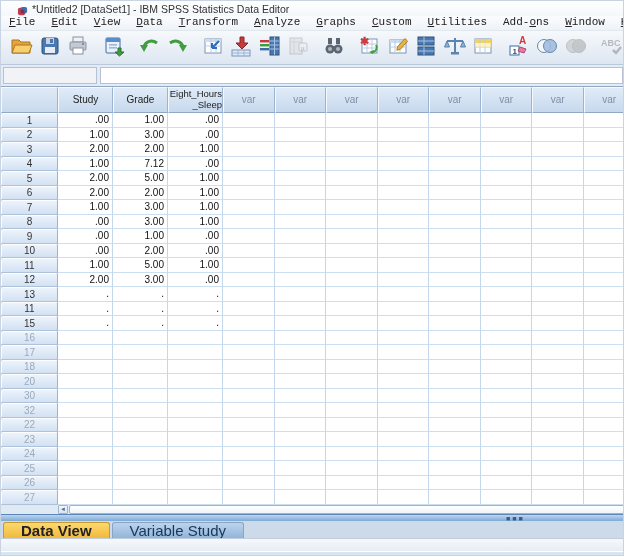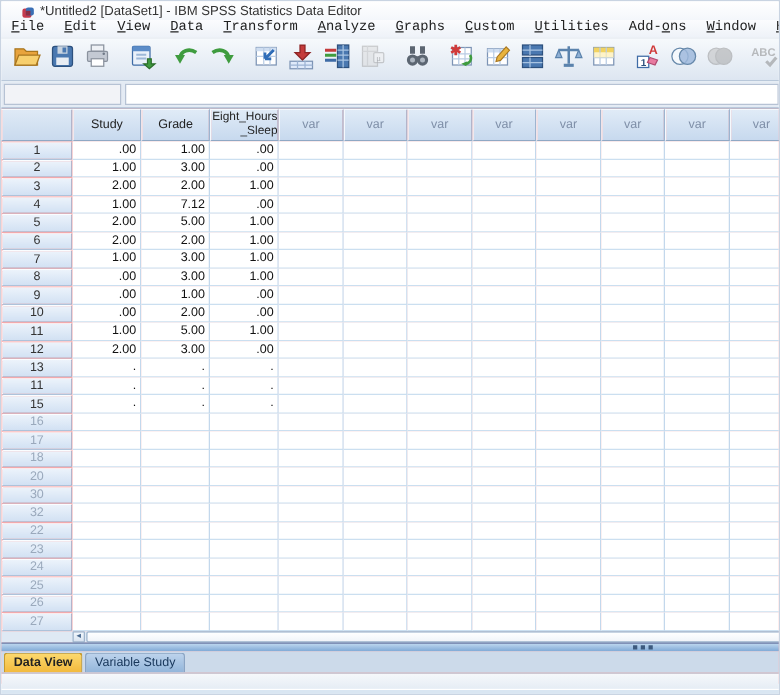--- a/index.html
+++ b/index.html
@@ -46,21 +46,21 @@
   .hscroll { position:absolute; top:504px; left:0; width:624px; height:9px; background:#dfe9f4; }
   .hs-arrow { position:absolute; left:57px; top:0; width:10px; height:9px; background:linear-gradient(#f3f7fb,#d8e3f0); border:1px solid #9fb4cc; font-size:6px; line-height:7px; text-align:center; color:#4a6a90; border-radius:1px; }
   .hs-thumb { position:absolute; left:68px; top:0; width:556px; height:9px; background:linear-gradient(#ffffff,#f0f4f9); border:1px solid #9fb4cc; border-radius:2px; }
 
   
   .splitter { position:absolute; top:513px; left:0; width:624px; height:7px; background:linear-gradient(#bcd6ee,#7fa9d6); border-top:1px solid #5b87b8; }
   .splitter .dots { position:absolute; left:505px; top:0px; font-size:7px; letter-spacing:2px; color:#3c5a7e; line-height:7px; }
 
   
   .tabbar { position:absolute; top:520px; left:0; width:624px; height:17px; background:#ccdaea; display:flex; align-items:flex-end; padding-left:2px; }
-  .vtab { height:16px; display:flex; align-items:center; padding:0 7px; font-size:10px; border:1px solid #8aa4c4; border-bottom:none; border-radius:3px 3px 0 0; margin-right:2px; white-space:nowrap; }
+  .vtab { height:16px; display:flex; align-items:center; padding:0 17px; font-size:15px; border:1px solid #8aa4c4; border-bottom:none; border-radius:3px 3px 0 0; margin-right:2px; white-space:nowrap; }
   .vtab.active { background:linear-gradient(#fcd96e,#f2b93c); border-color:#c59a2e; color:#222; font-weight:bold; }
   .vtab.inactive { background:linear-gradient(#bdd3ec,#92b5da); color:#17365a; }
 
   
   .statusbar { position:absolute; top:537px; left:0; width:624px; height:19px; background:linear-gradient(#f6f8fb,#dde7f1); border-top:1px solid #c0cddc; }
   .statusbar .inner { position:absolute; bottom:0; left:0; width:624px; height:6px; background:#d9e6f2; border-top:1px solid #ffffff; }
   .statusbar .stext { font-size:9px; color:#445; padding:2px 6px; }
 </style>
 </head>
 <body>

